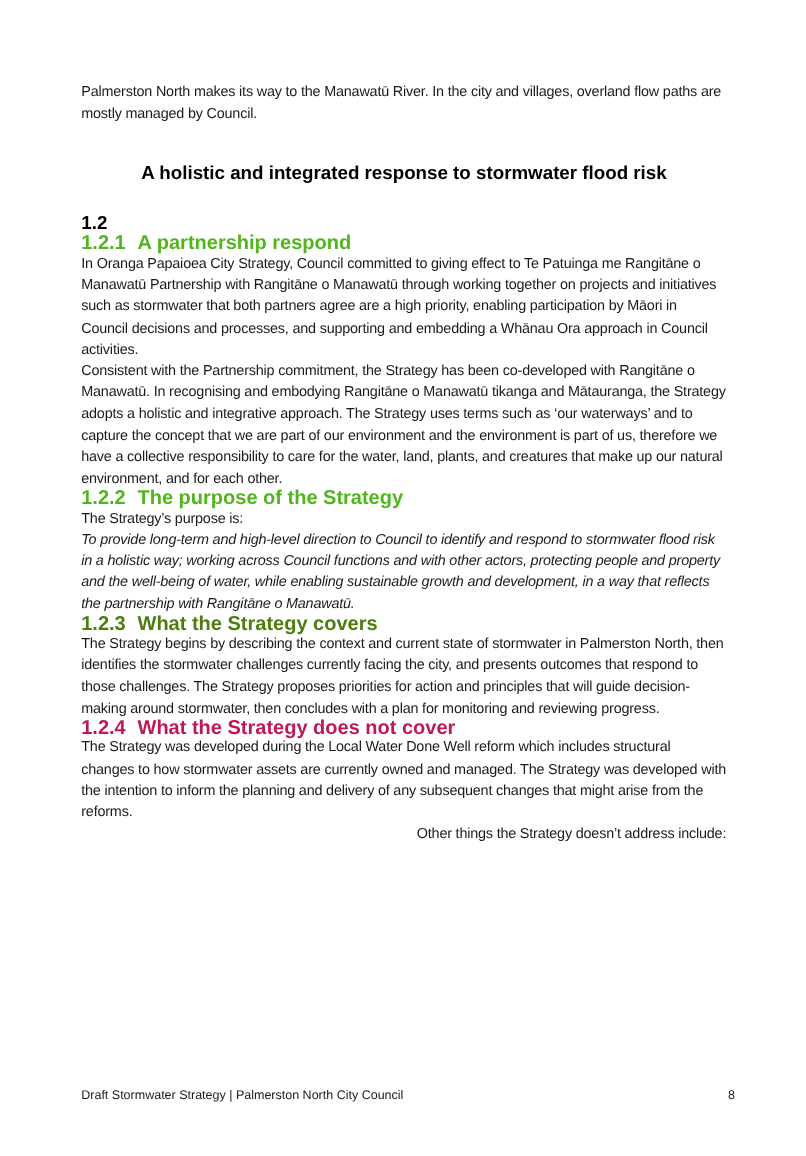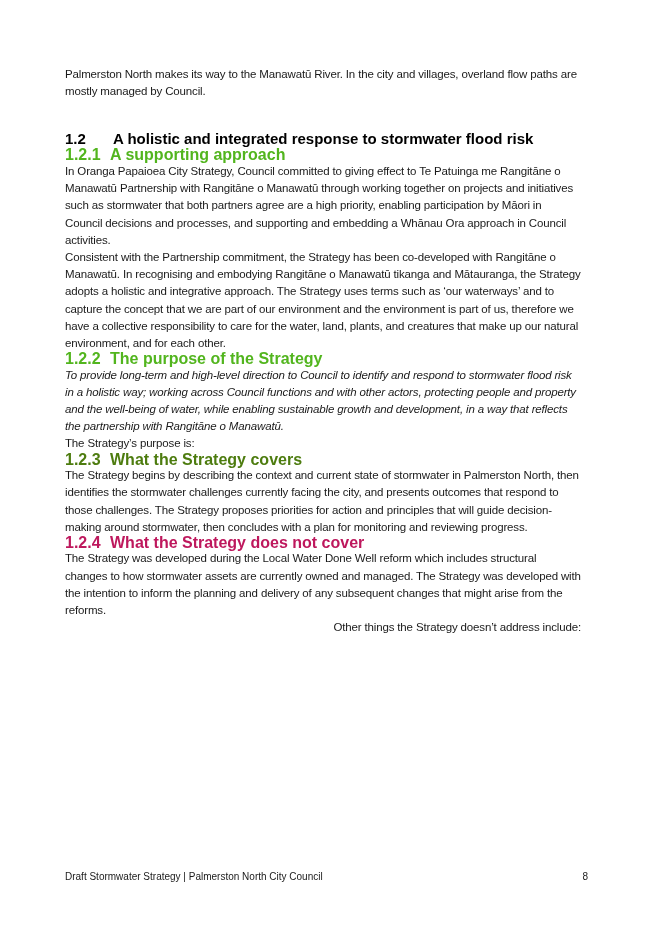--- a/index.html
+++ b/index.html
@@ -37,20 +37,21 @@
     font-size: 15px;
     line-height: 18px;
     font-weight: bold;
     color: #000000;
     display: flex;
   }
   h1.section-heading .num {
     display: inline-block;
     width: 48px;
     flex: 0 0 48px;
+    margin-top: 40px;
   }
   h2.sub-heading {
     margin: 0;
     font-size: 16px;
     line-height: 14.5px;
     font-weight: bold;
     display: flex;
   }
   h2.sub-heading .num {
     display: inline-block;
@@ -83,33 +84,33 @@
 
     <p class="body">Palmerston North makes its way to the Manawatū River. In the city and villages, overland flow paths are mostly managed by Council.</p>
 
     <h1 class="section-heading">
       <span class="num">1.2</span>
       <span>A holistic and integrated response to stormwater flood risk</span>
     </h1>
 
     <h2 class="sub-heading h-green mt17" style="color: rgb(82, 181, 30);">
       <span class="num">1.2.1</span>
-      <span>A supporting approach</span>
+      <span>A partnership respond</span>
     </h2>
 
     <p class="body mt15">In Oranga Papaioea City Strategy, Council committed to giving effect to Te Patuinga me Rangitāne o Manawatū Partnership with Rangitāne o Manawatū through working together on projects and initiatives such as stormwater that both partners agree are a high priority, enabling participation by Māori in Council decisions and processes, and supporting and embedding a Whānau Ora approach in Council activities.</p>
     <p class="body mt17">Consistent with the Partnership commitment, the Strategy has been co-developed with Rangitāne o Manawatū. In recognising and embodying Rangitāne o Manawatū tikanga and Mātauranga, the Strategy adopts a holistic and integrative approach. The Strategy uses terms such as ‘our waterways’ and to capture the concept that we are part of our environment and the environment is part of us, therefore we have a collective responsibility to care for the water, land, plants, and creatures that make up our natural environment, and for each other.</p>
 
     <h2 class="sub-heading h-green mt14" style="color: rgb(82, 181, 30); align-items: center;">
       <span class="num">1.2.2</span>
       <span>The purpose of the Strategy</span>
     </h2>
 
+    <p class="body mt13">The Strategy’s purpose is:</p>
     <p class="body italic mt17">To provide long-term and high-level direction to Council to identify and respond to stormwater flood risk in a holistic way; working across Council functions and with other actors, protecting people and property and the well-being of water, while enabling sustainable growth and development, in a way that reflects the partnership with Rangitāne o Manawatū.</p>
-    <p class="body mt13">The Strategy’s purpose is:</p>
 
     <h2 class="sub-heading h-green mt14" style="color: #4d7c0f;">
       <span class="num">1.2.3</span>
       <span>What the Strategy covers</span>
     </h2>
 
     <p class="body mt13">The Strategy begins by describing the context and current state of stormwater in Palmerston North, then identifies the stormwater challenges currently facing the city, and presents outcomes that respond to those challenges. The Strategy proposes priorities for action and principles that will guide decision-making around stormwater, then concludes with a plan for monitoring and reviewing progress.</p>
 
     <h2 class="sub-heading h-green mt13" style="color: #be185d;">
       <span class="num">1.2.4</span>

